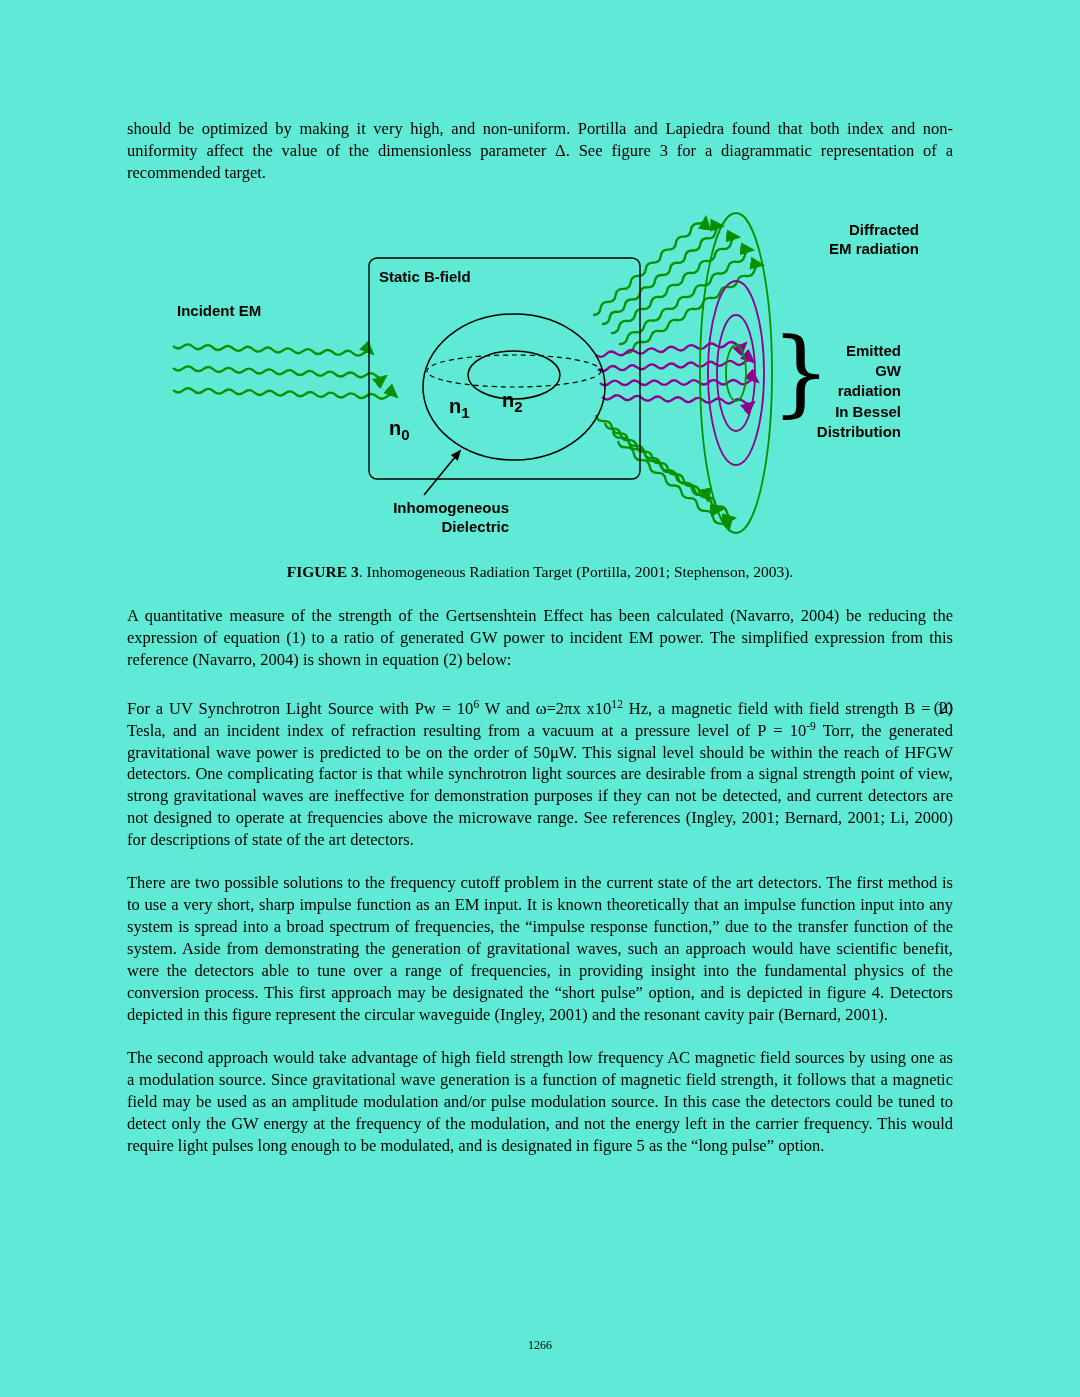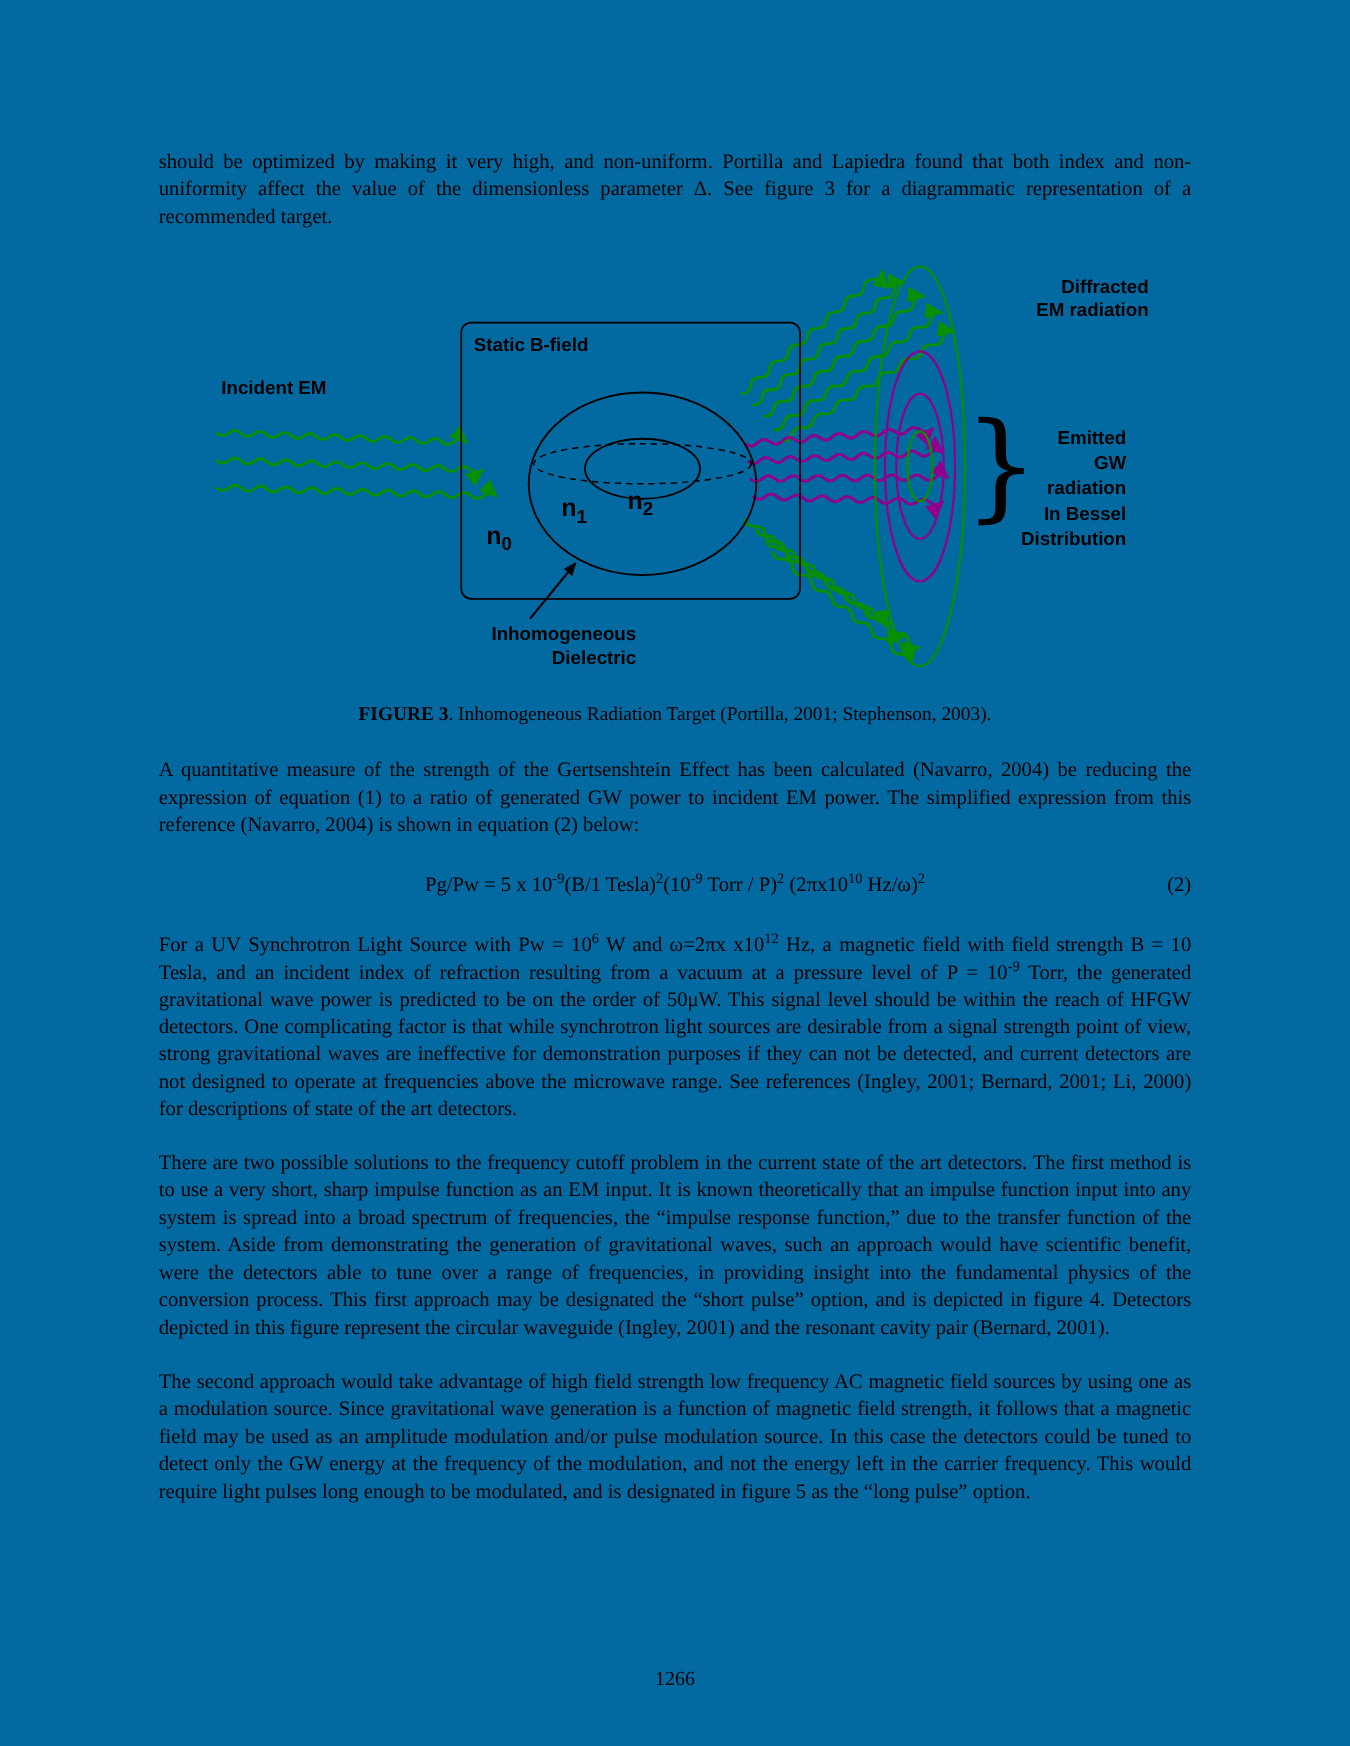--- a/index.html
+++ b/index.html
@@ -1,34 +1,34 @@
 <!DOCTYPE html>
 <html><head>
 <meta charset="utf-8">
 <style>
   html,body{margin:0;padding:0;background:#ffffff;}
   .page{
-    width:1080px;height:1397px;margin:0 auto;background:#0369a1;
+    width:1080px;height:1397px;margin:0 auto;background:#5eead4;
     box-sizing:border-box;padding:118px 127px 40px 127px;position:relative;
     font-family:"Liberation Serif", serif;color:#000;
   }
   p.body{font-size:16.5px;line-height:1.33;text-align:justify;margin:0 0 21px 0;}
   .figure-wrap{position:relative;width:740px;height:348px;margin:6px 0 10px 42px;}
   .figure-wrap svg{position:absolute;left:0;top:0;}
   .fig-label{
     position:absolute;font-family:"Liberation Sans", sans-serif;font-weight:bold;
     font-size:15px;line-height:1.25;white-space:pre-line;color:#000;
   }
   .fig-label.center{text-align:right;}
   .caption{font-size:15.5px;text-align:center;margin:4px 0 24px 0;}
   .equation{position:relative;font-size:16.5px;text-align:center;margin:27px 0 27px 0;}
   .equation .eq-number{position:absolute;right:0;top:0;}
   sup{font-size:70%;line-height:0;}
   .nlab{font-family:"Liberation Sans", sans-serif;font-weight:bold;font-size:20px;fill:#000;}
-  .page-num{position:absolute;bottom:44px;left:0;width:100%;text-align:center;font-size:16px;}
+  .page-num{position:absolute;bottom:44px;left:0;width:100%;text-align:center;font-size:12px;}
 </style>
 </head>
 <body>
 
 <div class="page">
 
   <p class="body">should be optimized by making it very high, and non-uniform. Portilla and Lapiedra found that both index and non-uniformity affect the value of the dimensionless parameter Δ. See figure 3 for a diagrammatic representation of a recommended target.</p>
 
   <div class="figure-wrap">
     <svg width="740" height="348" viewBox="0 0 740 348">
@@ -98,21 +98,20 @@
 radiation
 In Bessel
 Distribution</div>
   </div>
 
   <p class="caption"><b>FIGURE 3</b>. Inhomogeneous Radiation Target (Portilla, 2001; Stephenson, 2003).</p>
 
   <p class="body">A quantitative measure of the strength of the Gertsenshtein Effect has been calculated (Navarro, 2004) be reducing the expression of equation (1) to a ratio of generated GW power to incident EM power. The simplified expression from this reference (Navarro, 2004) is shown in equation (2) below:</p>
 
   <div class="equation">
-    <span class="eq-body">Pg/Pw = 5 x 10<sup>-9</sup>(B/1 Tesla)<sup>2</sup>(10<sup>-9</sup> Torr / P)<sup>2</sup> (2πx10<sup>10</sup> Hz/ω)<sup>2</sup></span>
     <span class="eq-number">(2)</span>
   </div>
 
   <p class="body">For a UV Synchrotron Light Source with Pw = 10<sup>6</sup> W and ω=2πx x10<sup>12</sup> Hz, a magnetic field with field strength B = 10 Tesla, and an incident index of refraction resulting from a vacuum at a pressure level of P = 10<sup>-9</sup> Torr, the generated gravitational wave power is predicted to be on the order of 50μW. This signal level should be within the reach of HFGW detectors. One complicating factor is that while synchrotron light sources are desirable from a signal strength point of view, strong gravitational waves are ineffective for demonstration purposes if they can not be detected, and current detectors are not designed to operate at frequencies above the microwave range.  See references (Ingley, 2001; Bernard, 2001; Li, 2000) for descriptions of state of the art detectors.</p>
 
   <p class="body">There are two possible solutions to the frequency cutoff problem in the current state of the art detectors. The first method is to use a very short, sharp impulse function as an EM input. It is known theoretically that an impulse function input into any system is spread into a broad spectrum of frequencies, the “impulse response function,” due to the transfer function of the system. Aside from demonstrating the generation of gravitational waves, such an approach would have scientific benefit, were the detectors able to tune over a range of frequencies, in providing insight into the fundamental physics of the conversion process. This first approach may be designated the “short pulse” option, and is depicted in figure 4. Detectors depicted in this figure represent the circular waveguide (Ingley, 2001) and the resonant cavity pair (Bernard, 2001).</p>
 
   <p class="body">The second approach would take advantage of high field strength low frequency AC magnetic field sources by using one as a modulation source. Since gravitational wave generation is a function of magnetic field strength, it follows that a magnetic field may be used as an amplitude modulation and/or pulse modulation source. In this case the detectors could be tuned to detect only the GW energy at the frequency of the modulation, and not the energy left in the carrier frequency. This would require light pulses long enough to be modulated, and is designated in figure 5 as the “long pulse” option.</p>
 
   <div class="page-num">1266</div>

